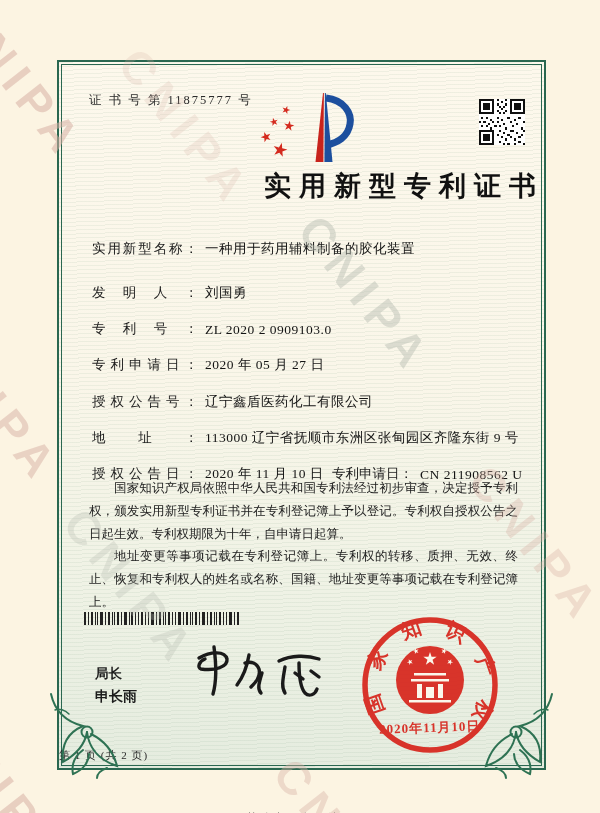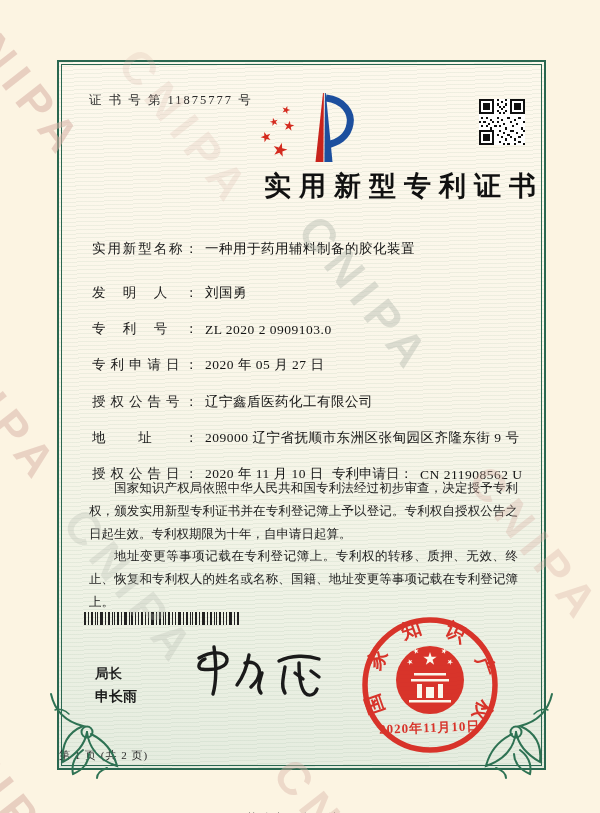--- a/index.html
+++ b/index.html
@@ -132,21 +132,21 @@
   <div class="frow" style="top:258px">
     <span class="flabel">专利号：</span><span class="fvalue">ZL 2020 2 0909103.0</span>
   </div>
   <div class="frow" style="top:294px">
     <span class="flabel">专利申请日：</span><span class="fvalue">2020 年 05 月 27 日</span>
   </div>
   <div class="frow" style="top:331px">
     <span class="flabel">授权公告号：</span><span class="fvalue">辽宁鑫盾医药化工有限公司</span>
   </div>
   <div class="frow" style="top:367px">
-    <span class="flabel">地址：</span><span class="fvalue">209000 辽宁省抚顺市东洲区张甸园区齐隆东街 9 号</span>
+    <span class="flabel">地址：</span><span class="fvalue">113000 辽宁省抚顺市东洲区张甸园区齐隆东街 9 号</span>
   </div>
   <div class="frow" style="top:403px">
     <span class="flabel">授权公告日：</span><span class="fvalue">2020 年 11 月 10 日</span>
     <span class="fpair2">
       <span class="flabel">专利申请日：</span><span class="fvalue">CN 211908562 U</span>
     </span>
   </div>
 
   <div class="legal">
     <p>国家知识产权局依照中华人民共和国专利法经过初步审查，决定授予专利权，颁发实用新型专利证书并在专利登记簿上予以登记。专利权自授权公告之日起生效。专利权期限为十年，自申请日起算。</p>

